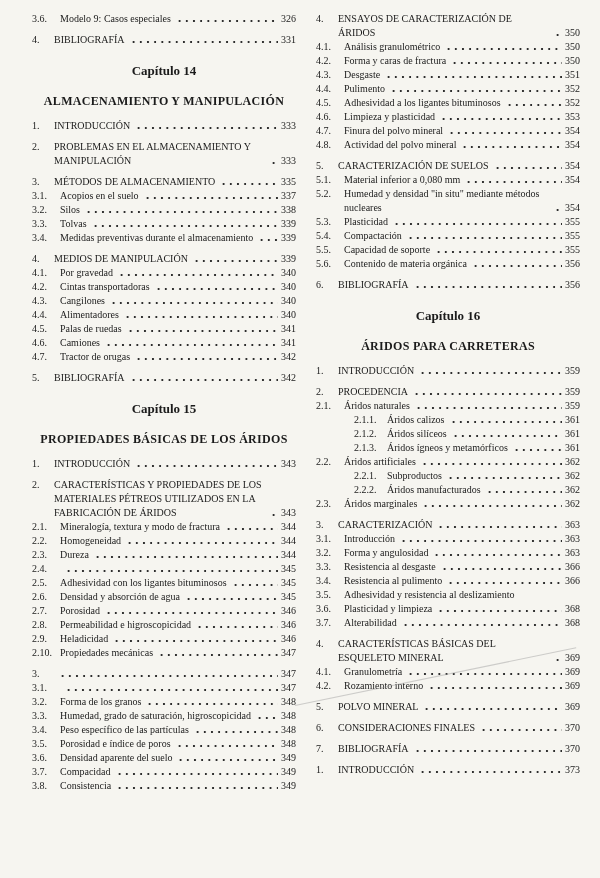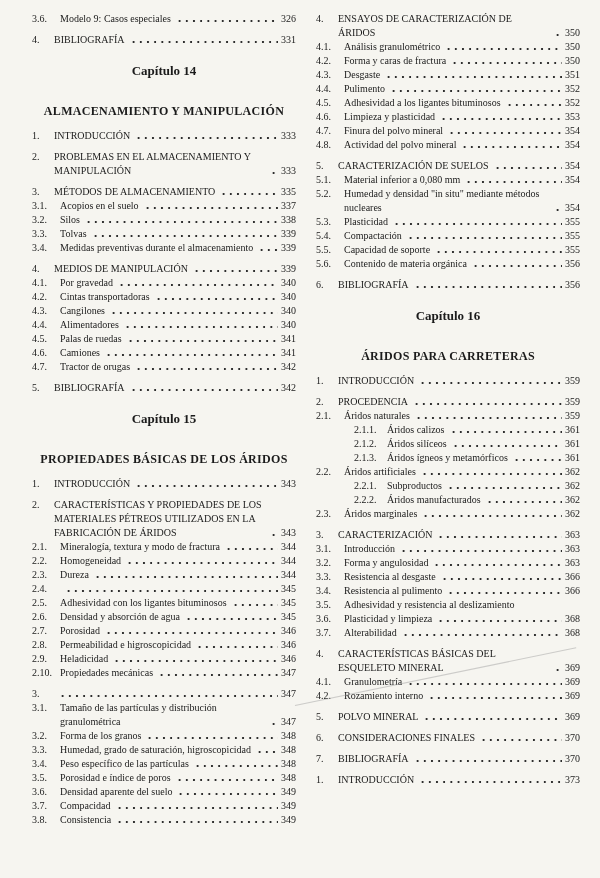--- a/index.html
+++ b/index.html
@@ -35,21 +35,21 @@
     align-self: flex-end;
     height: 8px; margin: 0 3px 1px 5px;
     background-image: radial-gradient(circle, #2d2d2d 1.05px, rgba(0,0,0,0) 1.45px);
     background-size: 7.2px 8px;
     background-repeat: repeat-x;
     background-position: left bottom;
   }
   .pg { flex: 0 0 auto; align-self: flex-end; white-space: nowrap; }
   .chapter { margin: 15px 0 9px; text-align: center; }
   .chapter-label { font-weight: 700; font-size: 13px; }
-  .chapter-title { font-weight: 700; font-size: 12px; margin-top: 23px; letter-spacing: 0.3px; text-align: center; }
+  .chapter-title { font-weight: 700; font-size: 12px; margin-top: 13px; letter-spacing: 0.3px; text-align: center; }
   .scratch {
     position: absolute;
     left: 295px; top: 705px;
     width: 287px; height: 1px;
     background: #9a9a9a; opacity: 0.45;
     transform: rotate(-11.6deg);
     transform-origin: left center;
     pointer-events: none;
   }
 </style>
@@ -245,21 +245,20 @@
         <span class="dots"></span>
         <span class="pg">347</span>
       </div>
       <div class="entry lvl1">
         <span class="num">3.</span>
         <span class="dots"></span>
         <span class="pg">347</span>
       </div>
       <div class="entry lvl2">
         <span class="num">3.1.</span>
-        <span class="txt">Tamaño de las partículas y distribución granulométrica</span>
         <span class="dots"></span>
         <span class="pg">347</span>
       </div>
       <div class="entry lvl2">
         <span class="num">3.2.</span>
         <span class="txt">Forma de los granos</span>
         <span class="dots"></span>
         <span class="pg">348</span>
       </div>
       <div class="entry lvl2">

